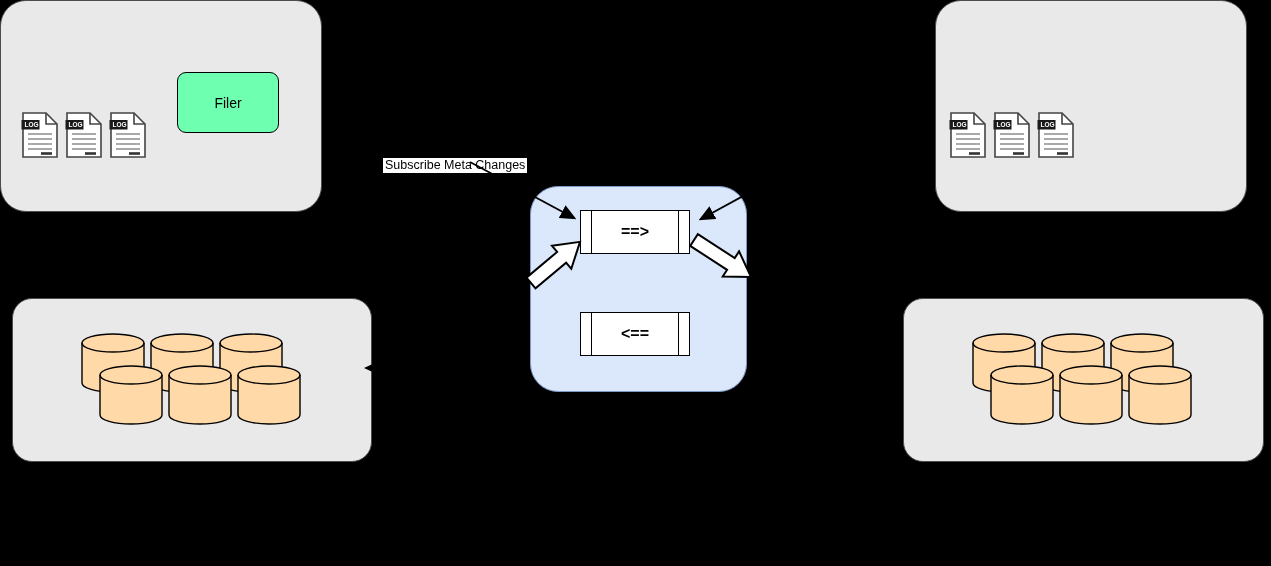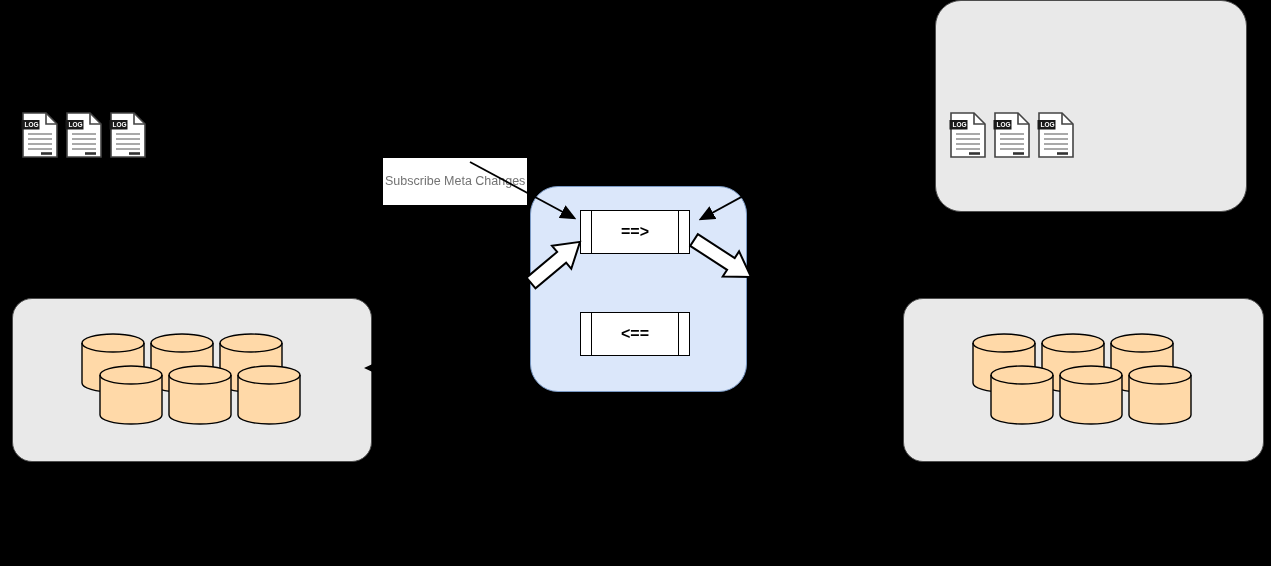--- a/index.html
+++ b/index.html
@@ -33,30 +33,35 @@
     font-size:16px;font-weight:bold;color:#000;
   }
   .pipe::before,.pipe::after{
     content:"";position:absolute;top:0;bottom:0;width:0;border-left:1.5px solid #000;
   }
   .pipe::before{left:10px;}
   .pipe::after{right:10px;}
   #pipe-forward{top:23px;}
   #pipe-backward{top:125px;}
   #subscribe-label{
-    position:absolute;left:383px;top:158px;background:#fff;color:#737373;
-    font-size:12.5px;line-height:15px;padding:16px 2px;white-space:nowrap;
+    position:absolute;left:383px;top:158px;background:#fff;color:#000000;
+    font-size:12.5px;line-height:15px;padding:0 2px;white-space:nowrap;
   }
   #overlay-svg{position:absolute;left:0;top:0;width:1271px;height:566px;pointer-events:none;}
 </style>
 </head>
 <body>
 
 <div id="canvas">
 
+  <div id="cluster-left" class="cluster-box">
+    <div class="filer-node" id="filer-left">
+      <span>Filer</span>
+    </div>
+  </div>
 
   <div id="cluster-right" class="cluster-box">
     
   </div>
 
   <div id="volume-left" class="volume-box"></div>
   <div id="volume-right" class="volume-box"></div>
 
   <div id="queue-box">
     <div class="pipe" id="pipe-forward">

